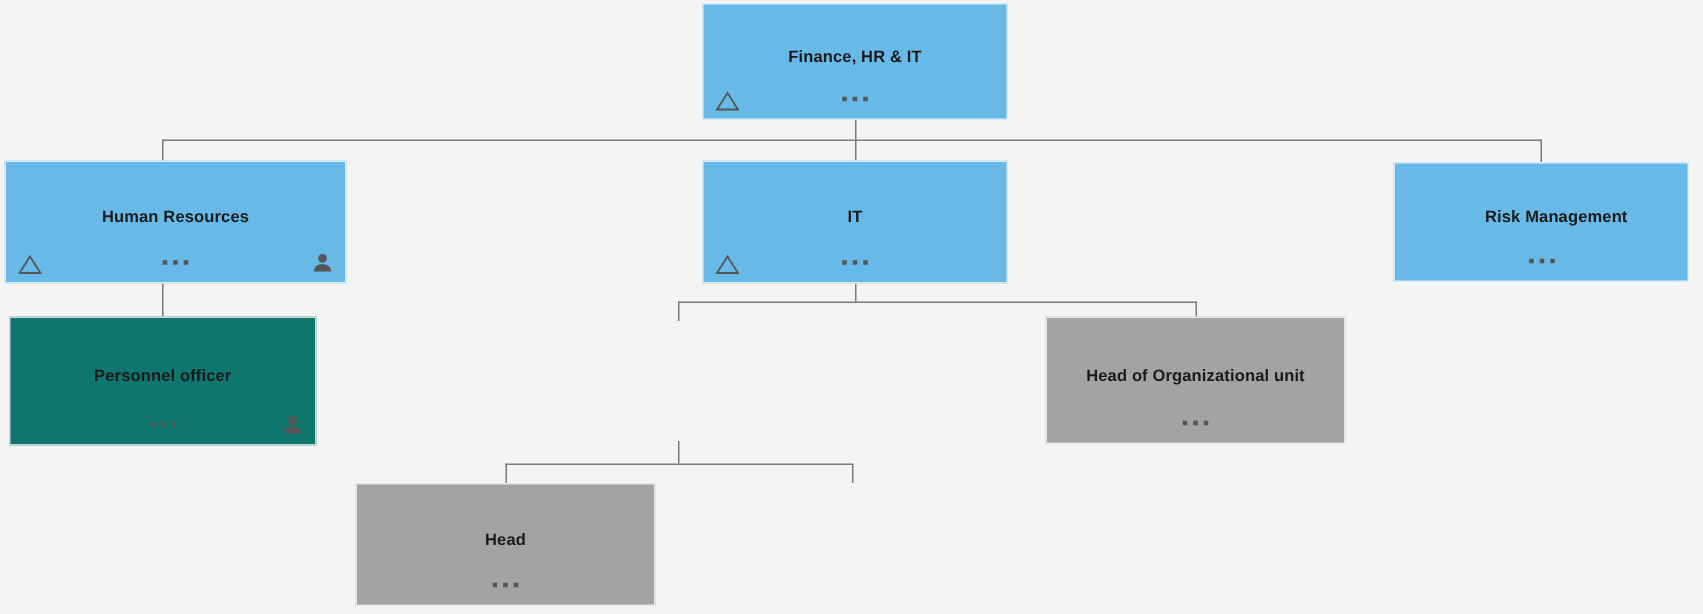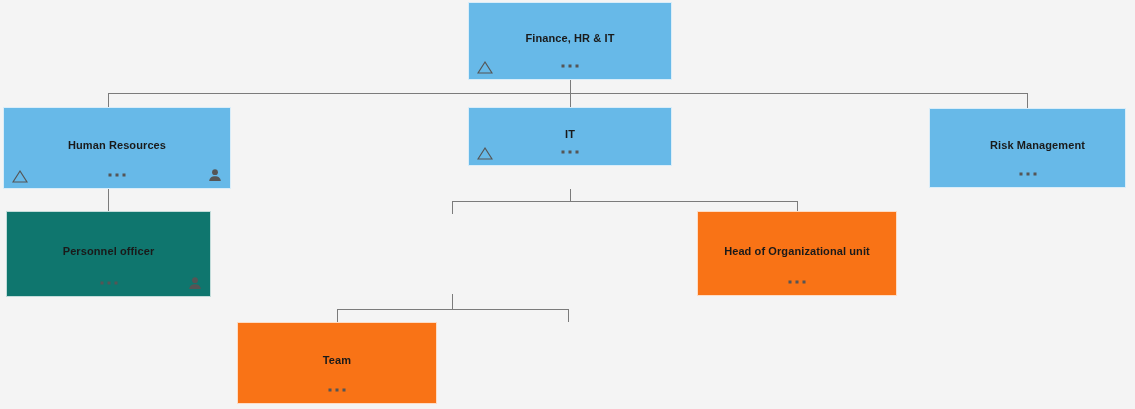--- a/index.html
+++ b/index.html
@@ -37,21 +37,21 @@
     font-size: 11px;
     font-weight: bold;
     color: #1a1a1a;
     text-align: right;
     line-height: 14px;
     padding: 0 10px;
     letter-spacing: 0.1px;
     margin-top: -6px;
   }
   .node.fill-medium  { background: #67b9e8; }
-  .node.fill-light   { background: #f97316; }
+  .node.fill-light   { background: #a3a3a3; }
   .node.fill-green   { background: #0f766e; }
 
   
   .node-footer {
     position: absolute;
     left: 0;
     right: 0;
     bottom: 5px;
     height: 16px;
   }
@@ -126,21 +126,21 @@
           <i></i>
           <i></i>
           <i></i>
         </div>
         <svg class="person-icon" viewBox="0 0 14 14">
           <circle cx="7" cy="4.2" r="2.9" fill="#555555"></circle>
           <path d="M1.2 13 C1.6 9.4 4 8.2 7 8.2 C10 8.2 12.4 9.4 12.8 13 Z" fill="#555555"></path>
         </svg>
       </div>
     </div>
-    <div class="node fill-medium" style="left: 468px; top: 107px; width: 204px; height: 59px;">
+    <div class="node fill-medium" style="left: 468px; top: 107px; width: 204px; height: 82px;">
       <div class="node-title">IT</div>
       <div class="node-footer">
         <svg class="tri-icon" viewBox="0 0 16 14">
           <polygon points="8,2 15,13 1,13" fill="none" stroke="#555555" stroke-width="1.2"></polygon>
         </svg>
         <div class="dots">
           <i></i>
           <i></i>
           <i></i>
         </div>
@@ -174,21 +174,21 @@
       <div class="node-title">Head of Organizational unit</div>
       <div class="node-footer">
         <div class="dots">
           <i></i>
           <i></i>
           <i></i>
         </div>
       </div>
     </div>
     <div class="node fill-light" style="left: 237px; top: 322px; width: 200px; height: 82px;">
-      <div class="node-title">Team</div>
+      <div class="node-title">Head</div>
       <div class="node-footer">
         <div class="dots">
           <i></i>
           <i></i>
           <i></i>
         </div>
       </div>
     </div>
   </div>
 

